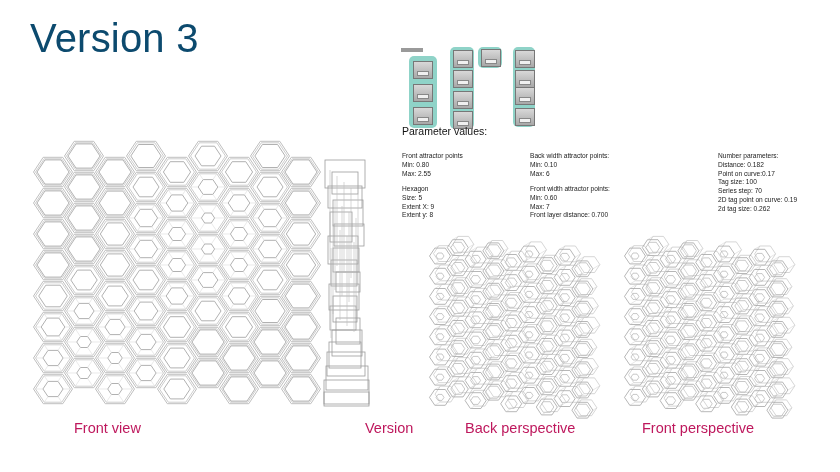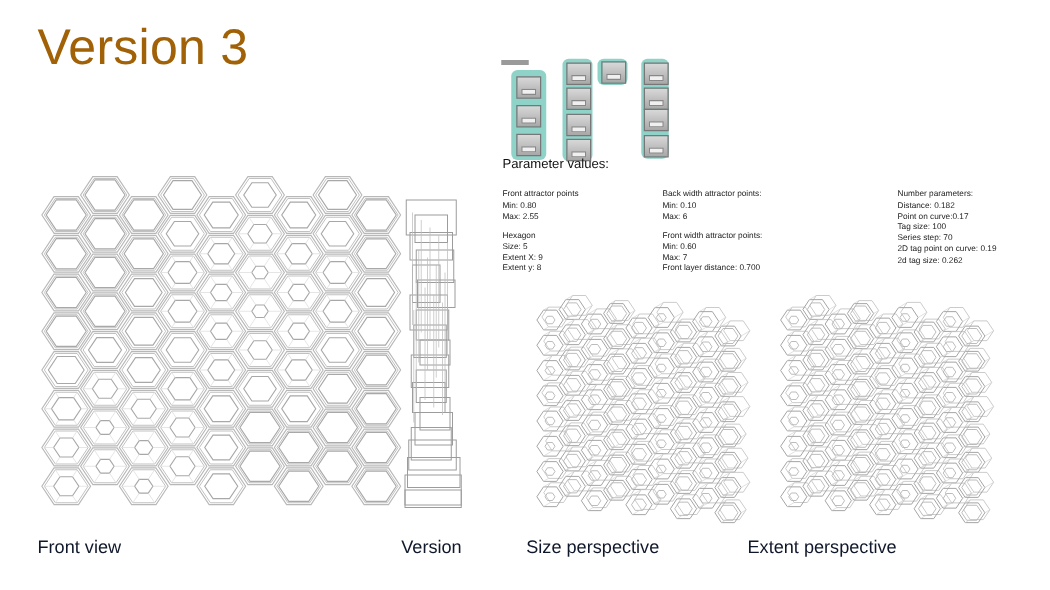--- a/index.html
+++ b/index.html
@@ -1,20 +1,20 @@
 <!DOCTYPE html>
 <html><head>
 <meta charset="utf-8">
 <style>
   html, body { margin: 0; padding: 0; background: #ffffff; }
   body { width: 840px; height: 472px; position: relative; overflow: hidden;
          font-family: "Liberation Sans", "DejaVu Sans", sans-serif; color: #111; }
   .title { position: absolute; left: 30px; top: 18px; font-size: 40px; font-weight: 400;
-           letter-spacing: 0.2px; color: #a16207; line-height: 1; }
-  .caption { position: absolute; top: 430px; font-size: 14.5px; color: #0f172a; }
+           letter-spacing: 0.2px; color: #0c4a6e; line-height: 1; }
+  .caption { position: absolute; top: 420px; font-size: 14.5px; color: #be185d; margin-left: 44px; }
   .svgbox { position: absolute; }
   .params-title { position: absolute; left: 402px; top: 125px; font-size: 10.5px; color: #111; }
   .pblock { position: absolute; font-size: 6.6px; line-height: 8.8px; color: #222; }
   .pblock div { white-space: nowrap; }
   .node-group { position: absolute; background: #8fd3c8; border-radius: 5px; }
   .node { position: absolute; width: 18px; height: 16px;
           background: linear-gradient(#d8d8d8, #a8a8a8); border: 1px solid #777; }
   .node::after { content: ""; position: absolute; left: 3px; right: 3px; bottom: 2px; height: 3px; background: #f0f0f0; border: 1px solid #888; }
   .tiny-label { position: absolute; left: 401px; top: 48px; width: 22px; height: 4px; background: #9a9a9a; font-size: 3px; color:#9a9a9a; }
 </style>
@@ -1374,14 +1374,14 @@
     <polygon points="791.9,407.8 786.6,415.7 776.1,415.7 770.9,407.8 776.1,399.9 786.6,399.9" fill="none" stroke="#c4c4c4" stroke-width="0.7"></polygon>
     <polygon points="787.9,410.2 782.6,418.1 772.1,418.1 766.9,410.2 772.1,402.3 782.6,402.3" fill="none" stroke="#a5a5a5" stroke-width="0.8"></polygon>
     <polygon points="785.4,410.2 781.4,416.2 773.4,416.2 769.4,410.2 773.4,404.2 781.4,404.2" fill="none" stroke="#b2b2b2" stroke-width="0.7"></polygon>
     <line x1="787.9" y1="410.2" x2="791.9" y2="407.8" stroke="#cfcfcf" stroke-width="0.5"></line>
     <line x1="772.1" y1="418.1" x2="776.1" y2="415.7" stroke="#cfcfcf" stroke-width="0.5"></line>
     <line x1="772.1" y1="402.3" x2="776.1" y2="399.9" stroke="#cfcfcf" stroke-width="0.5"></line>
   </svg>
 
 <div class="caption" style="left:30px;">Front view</div>
 <div class="caption" style="left:321px;">Version</div>
-<div class="caption" style="left:421px;">Size perspective</div>
-<div class="caption" style="left:598px;">Extent perspective</div>
+<div class="caption" style="left:421px;">Back perspective</div>
+<div class="caption" style="left:598px;">Front perspective</div>
 
 </body></html>

